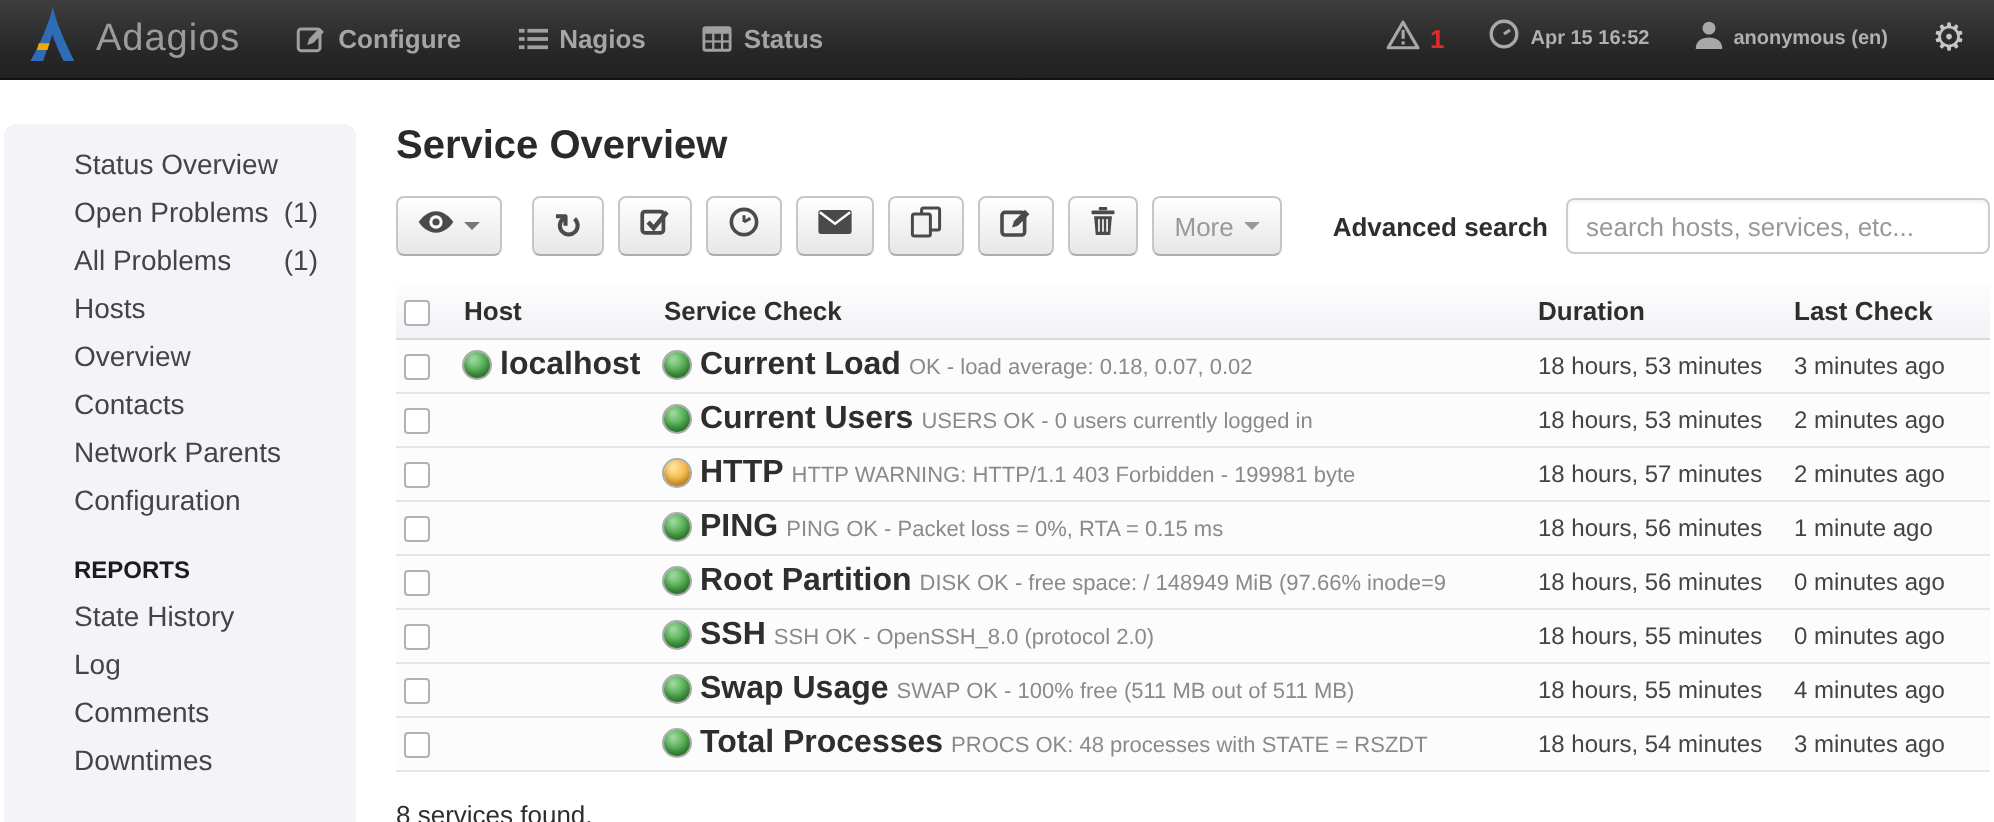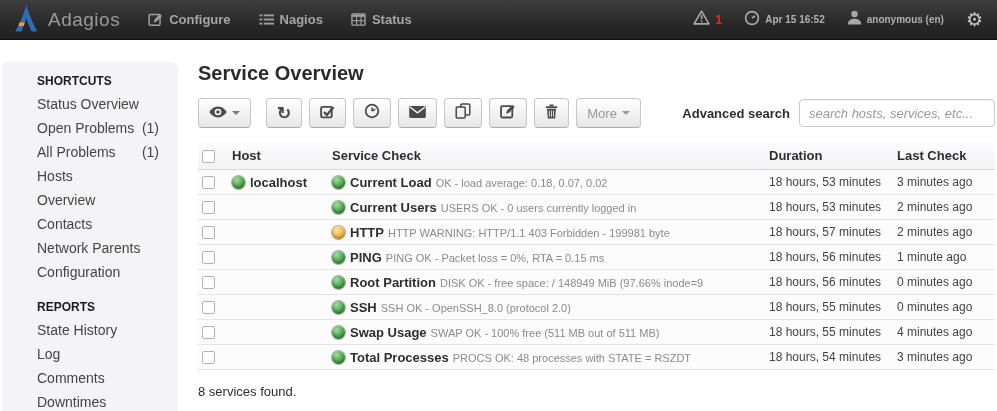--- a/index.html
+++ b/index.html
@@ -48,23 +48,23 @@
     cursor: pointer; margin-right: 7px; box-shadow: inset 0 1px 0 rgba(255,255,255,.6); }
   .btn-eye { margin-right: 15px; }
   .caret { width: 0; height: 0; border-left: 4px solid transparent;
     border-right: 4px solid transparent; border-top: 4px solid #777; }
   .btn-more { color: #999; font-size: 13px; }
   .btn-more .caret { border-top-color: #999; }
   .uni-icon { font-size: 17px; line-height: 1; color: #4a4a4a; font-weight: bold; }
 
   .search-wrap { margin-left: auto; display: flex; align-items: center; gap: 9px; }
   .search-label { font-size: 13px; font-weight: bold; color: #2e2e2e; white-space: nowrap; }
-  .search-input { width: 196px; height: 28px; border: 1px solid #ccc; border-radius: 4px;
+  .search-input { width: 212px; height: 28px; border: 1px solid #ccc; border-radius: 4px;
     padding: 0 9px; font-size: 13px; color: #555; font-family: "Liberation Sans", sans-serif;
-    box-shadow: inset 0 1px 2px rgba(0,0,0,.06); outline: none; font-style: italic; }
+    box-shadow: inset 0 1px 2px rgba(0,0,0,.06); outline: none; }
   .search-input::placeholder { color: #999; }
 
   
   table { width: 100%; border-collapse: collapse; table-layout: fixed; }
   col.c-check { width: 30px; } col.c-host { width: 100px; }
   col.c-dur { width: 128px; } col.c-last { width: 102px; }
   thead th { text-align: left; font-size: 13px; font-weight: bold; color: #2e2e2e;
     padding: 6px 4px; background: linear-gradient(#fdfdfe, #f2f2f6);
     border-bottom: 1px solid #d8d8e0; }
   tbody td { padding: 4px 4px; border-top: 1px solid #e4e4ec; font-size: 12px;
@@ -72,21 +72,21 @@
     white-space: nowrap; overflow: hidden; }
   tbody tr:first-child td { border-top: none; }
   tbody tr:last-child td { border-bottom: 1px solid #e4e4ec; }
   .checkbox { display: inline-block; width: 13px; height: 13px; background: #fff;
     border: 1px solid #b2b2b2; border-radius: 2px; cursor: pointer; vertical-align: middle; }
   .dot { display: inline-block; width: 13px; height: 13px; border-radius: 50%;
     vertical-align: -2px; margin-right: 5px;
     box-shadow: inset 0 -2px 3px rgba(0,0,0,.25), 0 0 0 1px rgba(70,70,70,.45); }
   .dot.ok { background: radial-gradient(circle at 35% 28%, #9ad89a 5%, #4aa64a 55%, #2d7a2d); }
   .dot.warning { background: radial-gradient(circle at 35% 28%, #ffe294 5%, #f3b33e 60%, #d2930f); }
-  .host-name, .service-name { font-size: 13px; font-weight: bold; color: #2e2e2e; cursor: pointer; }
+  .host-name, .service-name { font-size: 16px; font-weight: bold; color: #2e2e2e; cursor: pointer; }
   .detail { font-size: 11px; color: #8a8a8a; margin-left: 4px; }
   .cell-dim { font-size: 12px; color: #444; }
 
   .results-footer { margin-top: 14px; font-size: 13px; color: #2e2e2e; }
 </style>
 </head>
 <body>
 
 <nav class="navbar">
   <div class="brand">
@@ -167,21 +167,20 @@
       </span>
       <span class="nav-text">anonymous (en)</span>
     </div>
     <span class="gear">⚙</span>
   </div>
 </nav>
 
 <div class="layout">
 
   <aside class="sidebar" id="sidebar">
-      <div class="side-section-title">SHORTCUTS</div>
       <div class="side-item">
         <span>Status Overview</span>
       </div>
       <div class="side-item">
         <span>Open Problems</span>
         <span class="side-count">(1)</span>
       </div>
       <div class="side-item">
         <span>All Problems</span>
         <span class="side-count">(1)</span>

